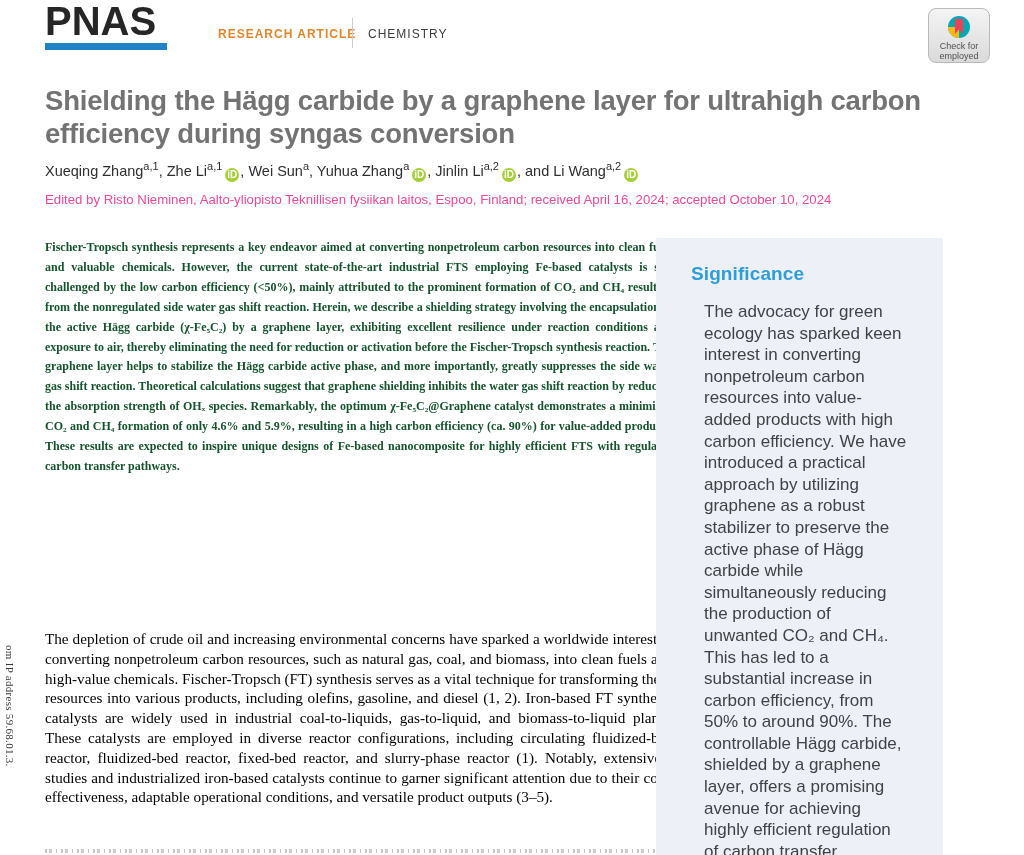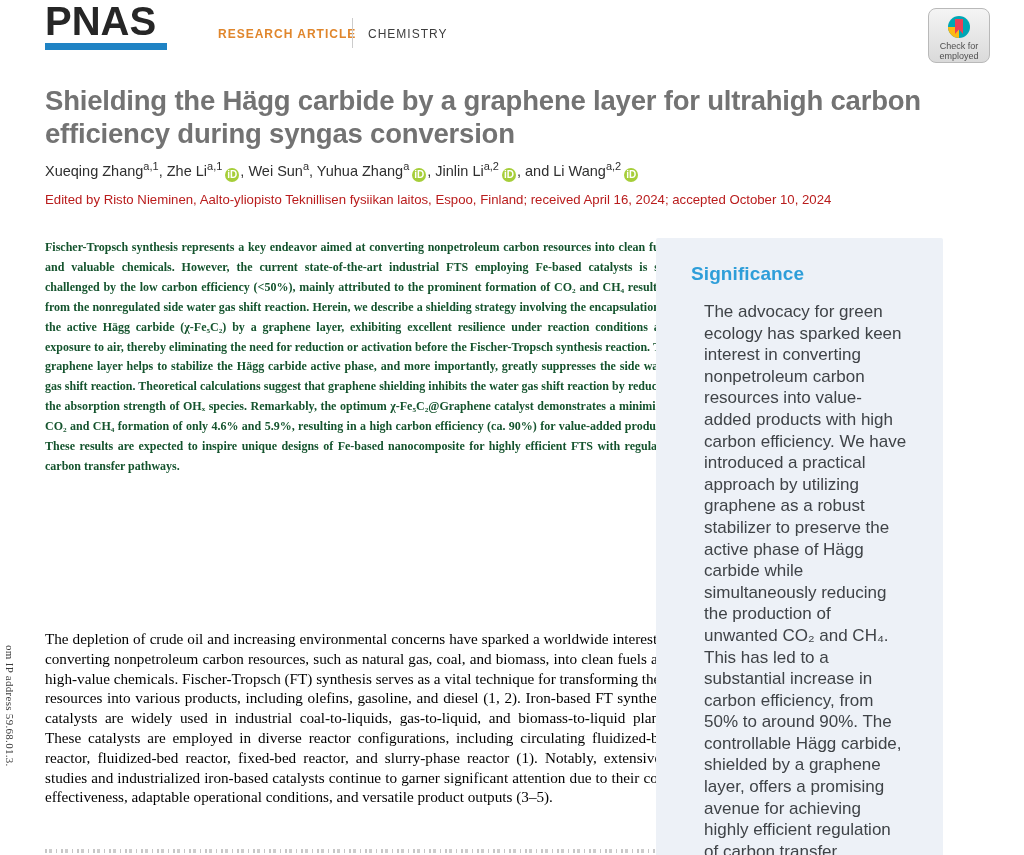--- a/index.html
+++ b/index.html
@@ -60,21 +60,21 @@
   }
   .authors .sup { font-size: 11px; vertical-align: 6px; letter-spacing: 0; }
   .orcid {
     display: inline-flex; width: 14px; height: 14px; border-radius: 50%;
     background: #a6ce39; color: #ffffff; font-size: 10px; font-weight: bold;
     align-items: center; justify-content: center; margin: 0 1px 0 3px;
     vertical-align: -2px; cursor: pointer;
   }
   .edited-line {
     position: absolute; left: 45px; top: 192px; width: 940px;
-    font-size: 13.2px; color: #b91c1c;
+    font-size: 13.2px; color: #ec4899;
   }
 
   
   .abstract {
     position: absolute; left: 45px; top: 238px; width: 628px;
     font-family: "Liberation Serif", "DejaVu Serif", serif;
     font-size: 12px; font-weight: bold; color: #14532d;
     line-height: 19.9px; text-align: justify;
   }
   .keywords {

